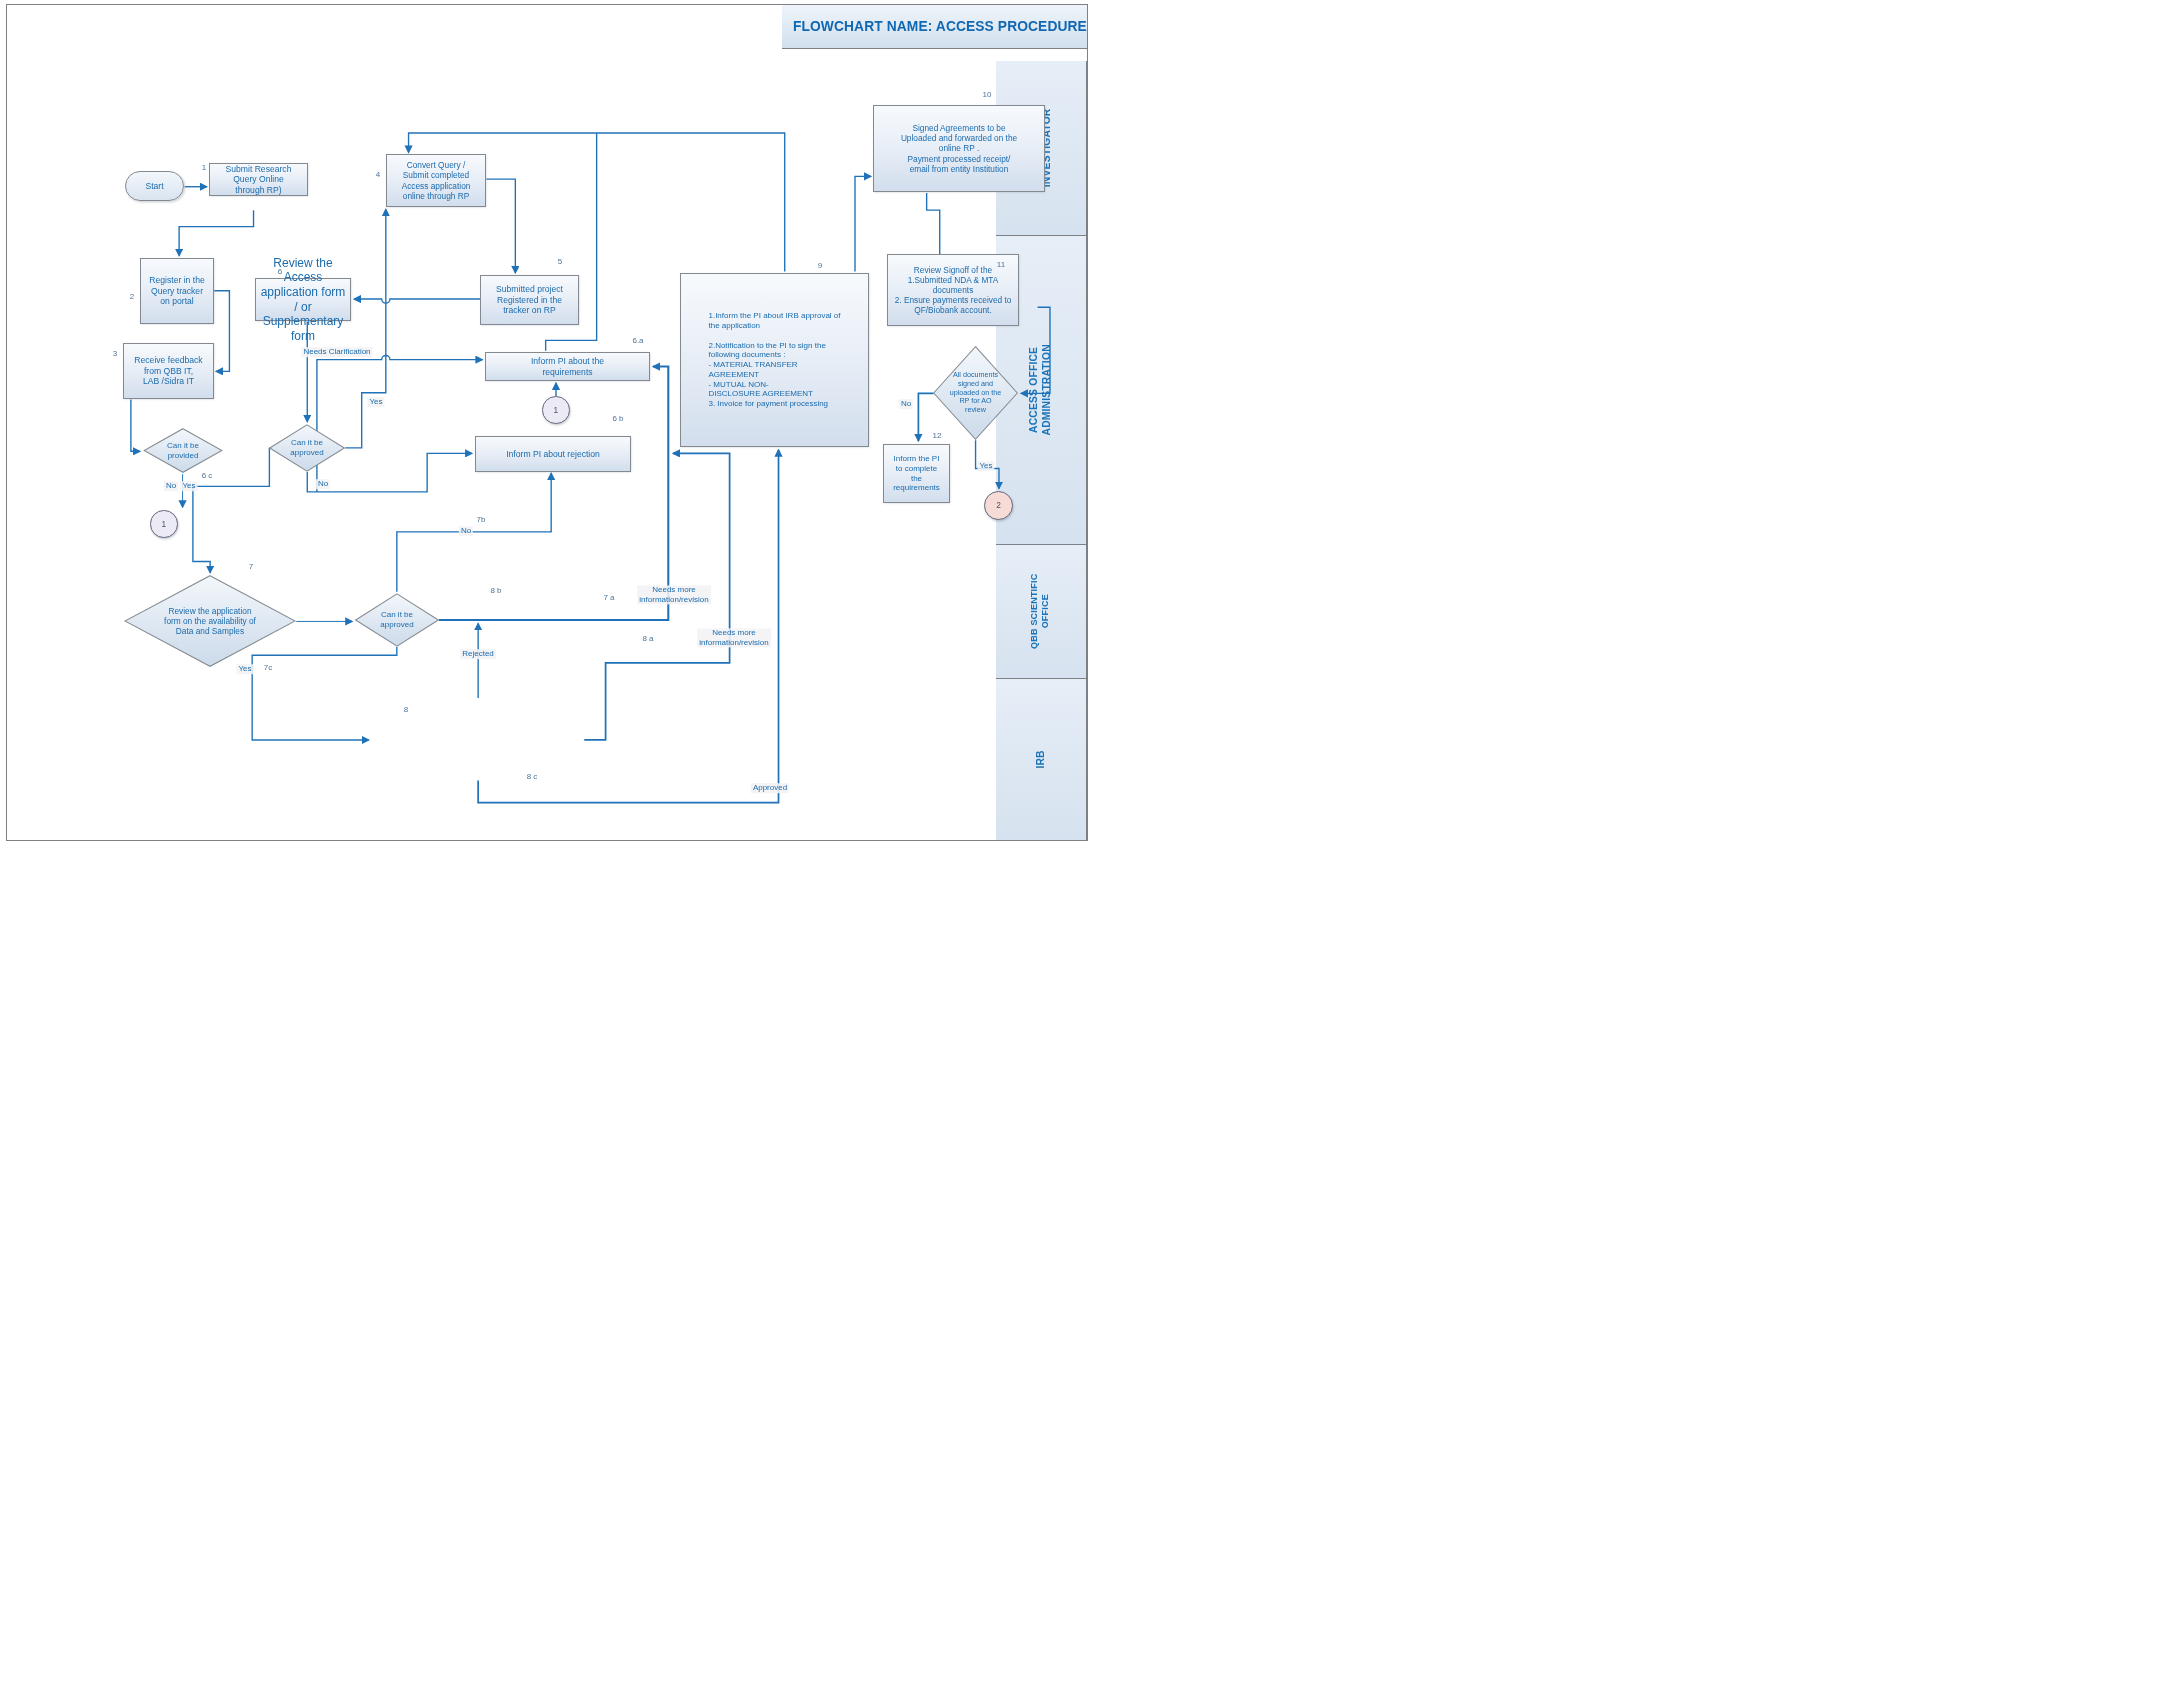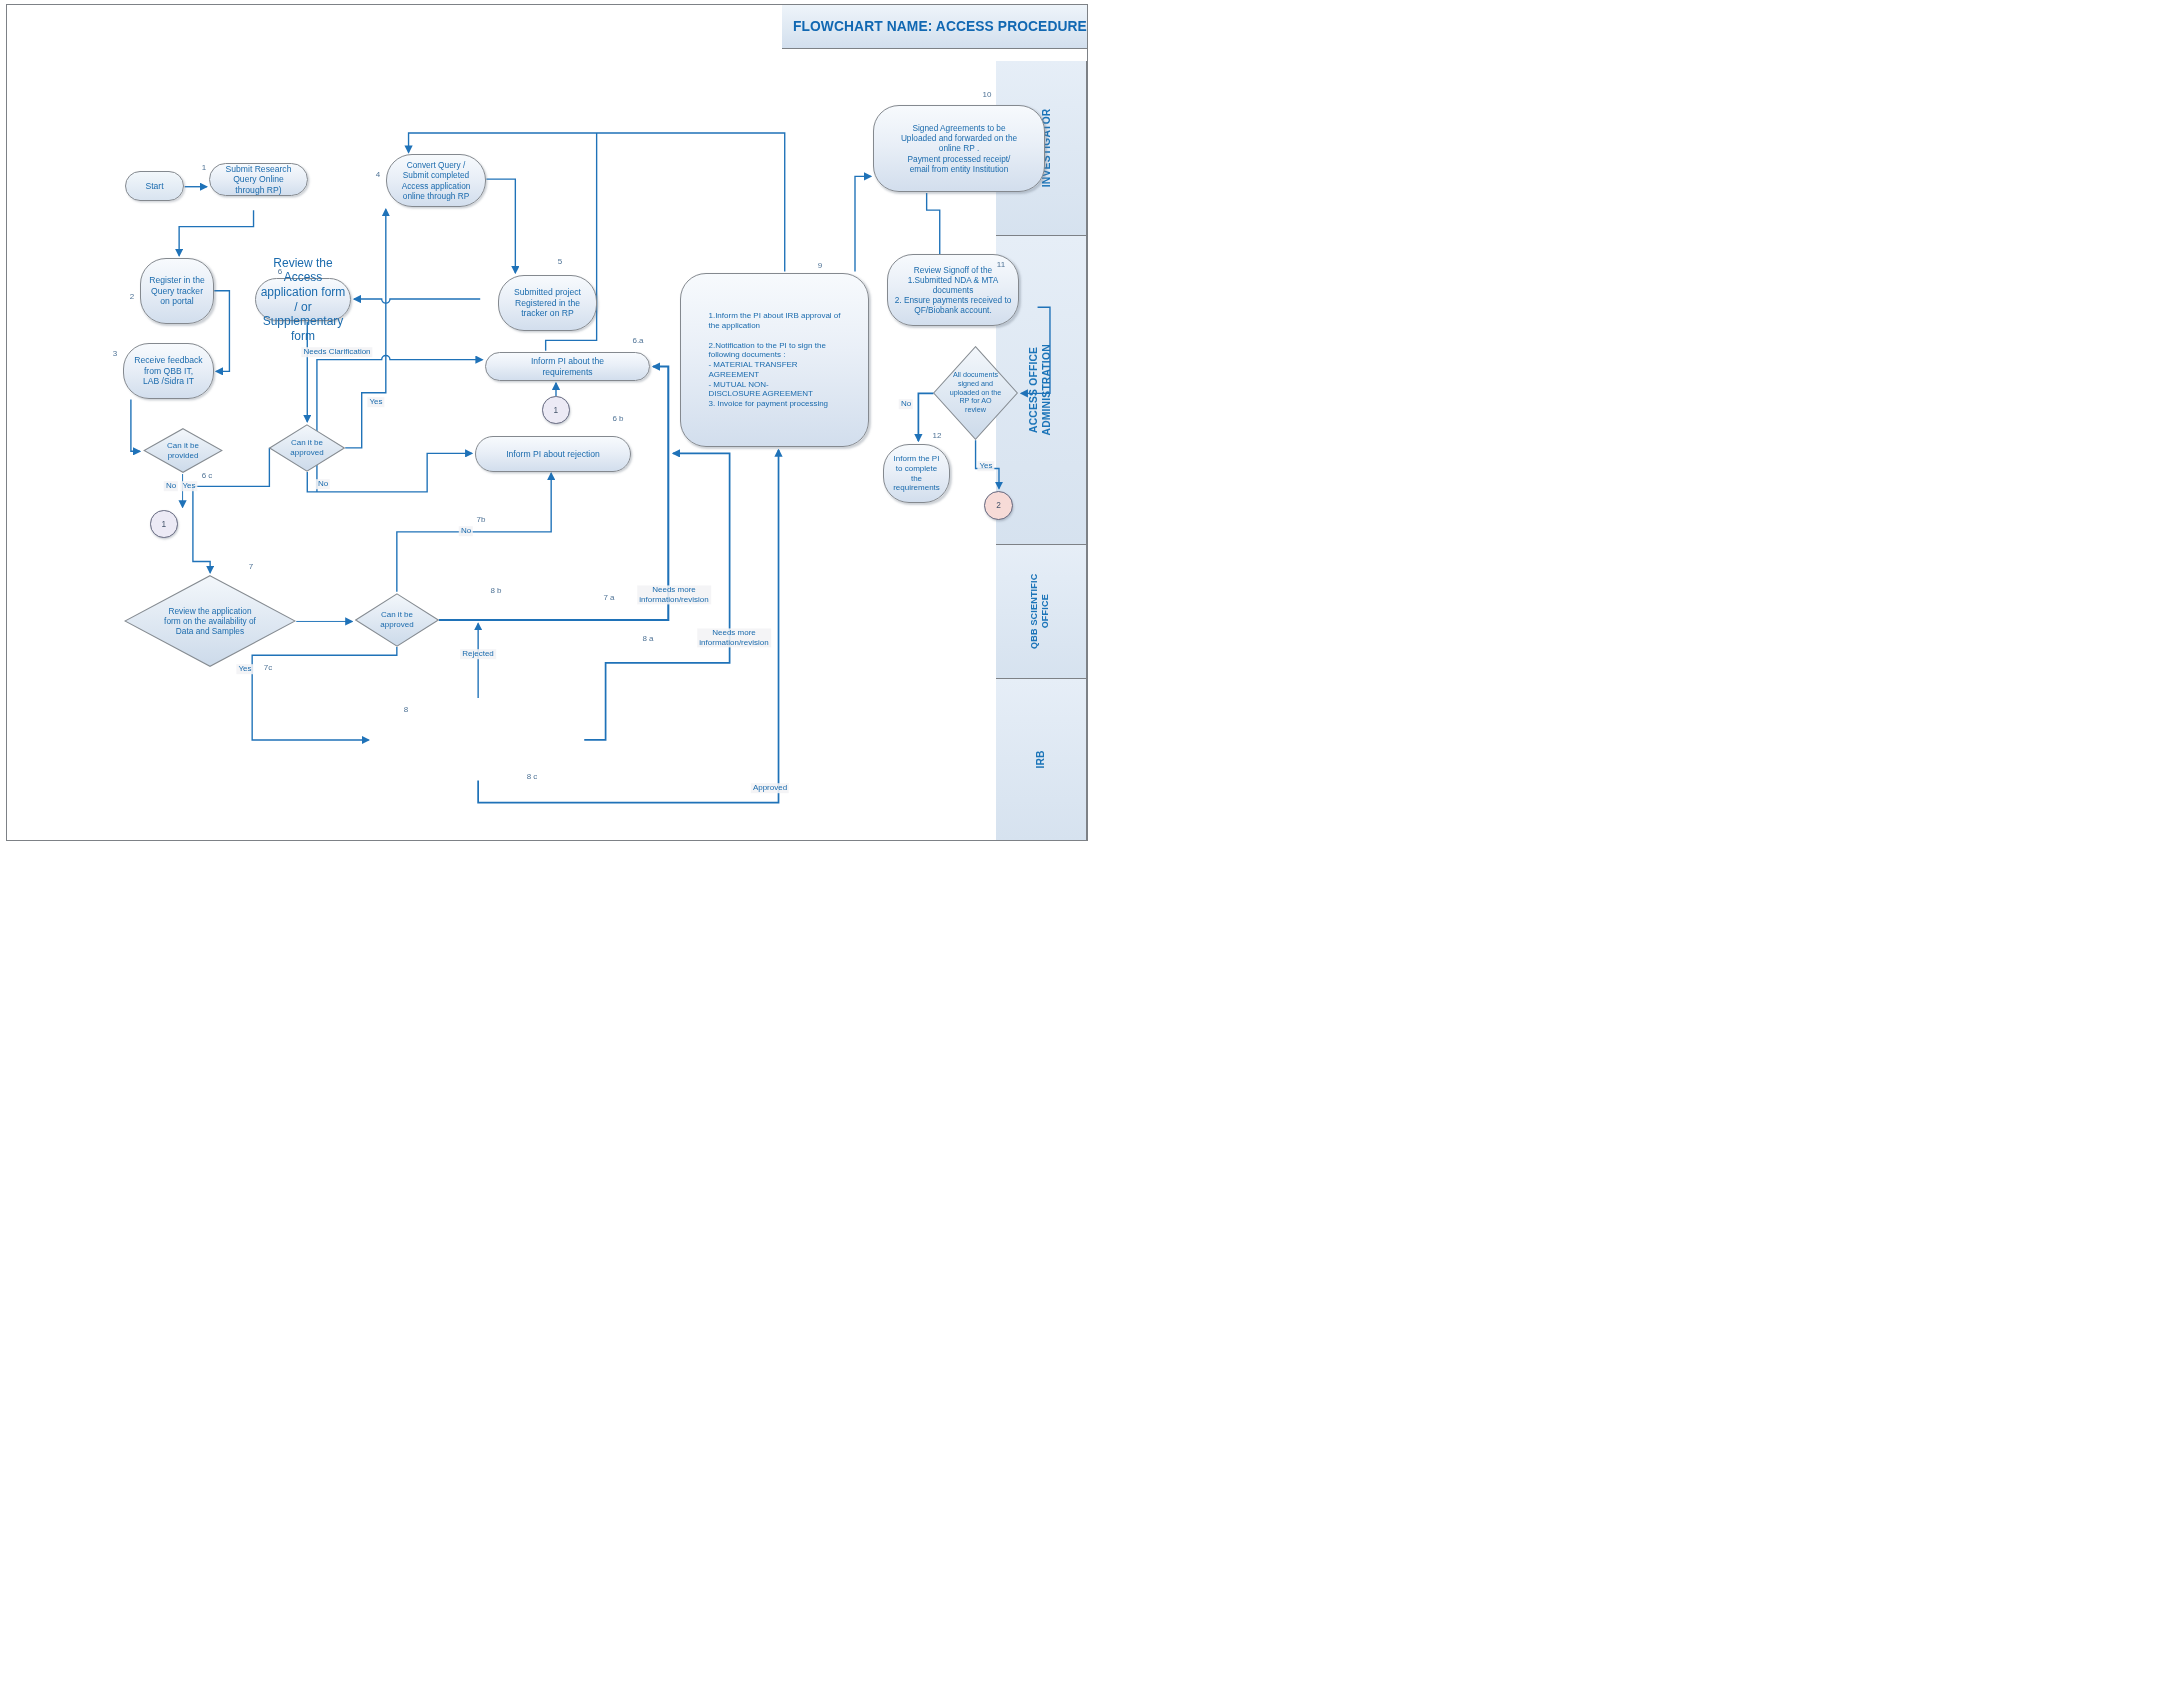--- a/index.html
+++ b/index.html
@@ -15,21 +15,21 @@
   .lane-aoa{height:308px;}
   .lane-qbb{height:133px;}
   .lane-irb{flex:1;}
   .lane-label{width:90px;border-right:1.4px solid #7d8186;background:linear-gradient(180deg,#e6eef7,#d6e2ef);display:flex;align-items:center;justify-content:center;flex:0 0 90px;}
   .lane-label span{transform:rotate(-90deg);white-space:pre-line;text-align:center;font-weight:bold;color:#1b74b8;font-size:10.3px;line-height:1.25;letter-spacing:0.2px;}
   .lane-qbb .lane-label span{font-size:9px;}
   .lane-body{flex:1;background:#fff;}
   .lane-qbb .lane-body{background:#f8fafd;}
   
   .layer{position:absolute;left:0;top:0;width:1092px;height:844px;pointer-events:none;}
-  .node{position:absolute;box-sizing:border-box;display:flex;align-items:center;justify-content:center;text-align:center;color:#1b6bad;border-radius:26px;}
+  .node{position:absolute;box-sizing:border-box;display:flex;align-items:center;justify-content:center;text-align:center;color:#1b6bad;}
   .node.box{border:1px solid #84898f;background:linear-gradient(180deg,#f7fafd 0%,#e9eff7 45%,#d2deed 100%);box-shadow:1.4px 1.4px 2.1px rgba(110,120,135,.35);}
   .node.pill{border:1.1px solid #84898f;border-radius:16.5px;background:linear-gradient(180deg,#f2f7fb,#d9e4f0);box-shadow:1.4px 1.4px 2.1px rgba(110,120,135,.3);}
   .node.circle{border:1px solid #63677e;border-radius:50%;background:#eceaf5;color:#44546a;box-shadow:0.7px 1.4px 2.1px rgba(110,120,135,.35);}
   .node .lbl{white-space:pre-line;font-size:8.6px;line-height:1.22;padding:1.4px 2.1px;}
   .node.diamond{background:transparent;}
   .node.diamond svg{position:absolute;left:0;top:0;}
   .node.diamond .lbl{position:relative;z-index:2;}
   .flabel{position:absolute;transform:translate(-50%,-50%);white-space:pre-line;text-align:center;pointer-events:none;}
   .flabel.word{color:#1b6bad;font-size:8px;line-height:1.2;background:rgba(242,243,245,.88);padding:0 2.1px;}
   .flabel.num{color:#4f7396;font-size:8px;background:transparent;}
@@ -162,21 +162,21 @@
         </svg>
         <span class="lbl" style="font-size: 8px;">Can it be
 approved</span>
       </div>
       <div class="node box" style="left: 386px; top: 154px; width: 100px; height: 53px;">
         <span class="lbl" style="font-size: 8.3px;">Convert Query /
 Submit completed
 Access application
 online through RP</span>
       </div>
-      <div class="node box" style="left: 498px; top: 275px; width: 99px; height: 56px;">
+      <div class="node box" style="left: 480px; top: 275px; width: 99px; height: 50px;">
         <span class="lbl" style="font-size: 8.6px;">Submitted project
 Registered in the
 tracker on RP</span>
       </div>
       <div class="node box" style="left: 485px; top: 352px; width: 165px; height: 29px;">
         <span class="lbl" style="font-size: 8.6px;">Inform PI about the
 requirements</span>
       </div>
       <div class="node circle" style="left: 542px; top: 396px; width: 27.5px; height: 27.5px;">
         <span class="lbl" style="font-size: 8.3px;">1</span>

